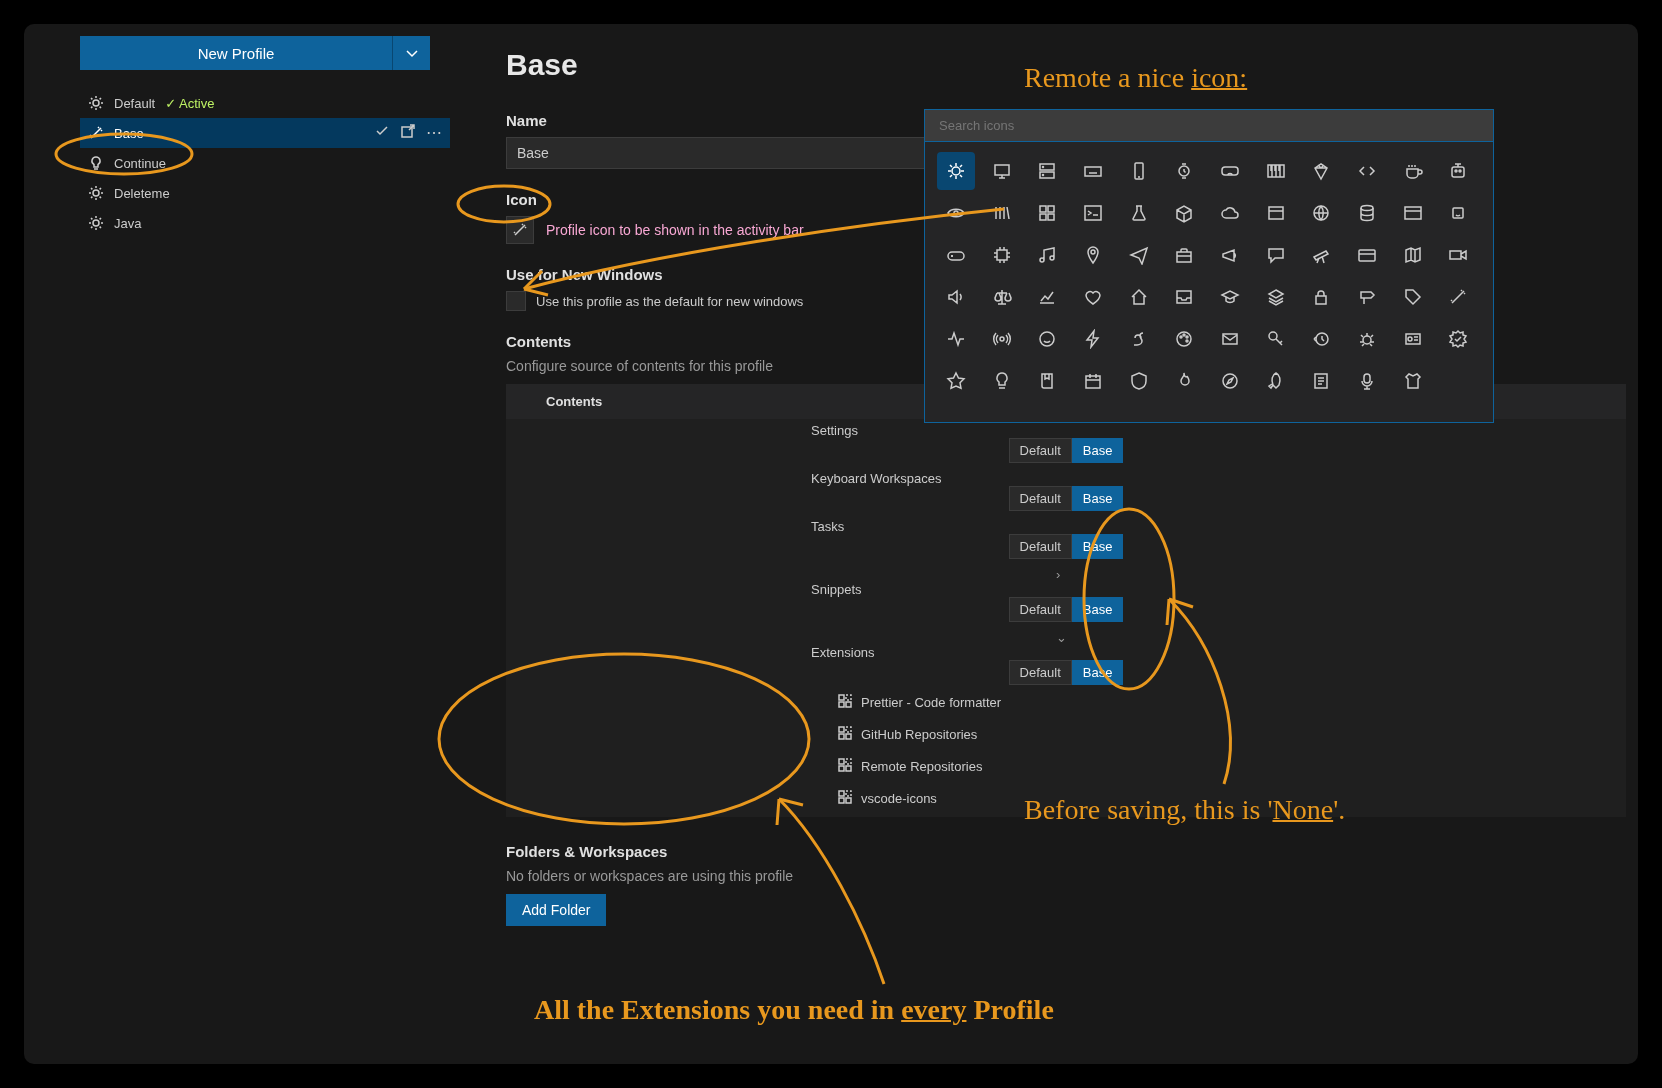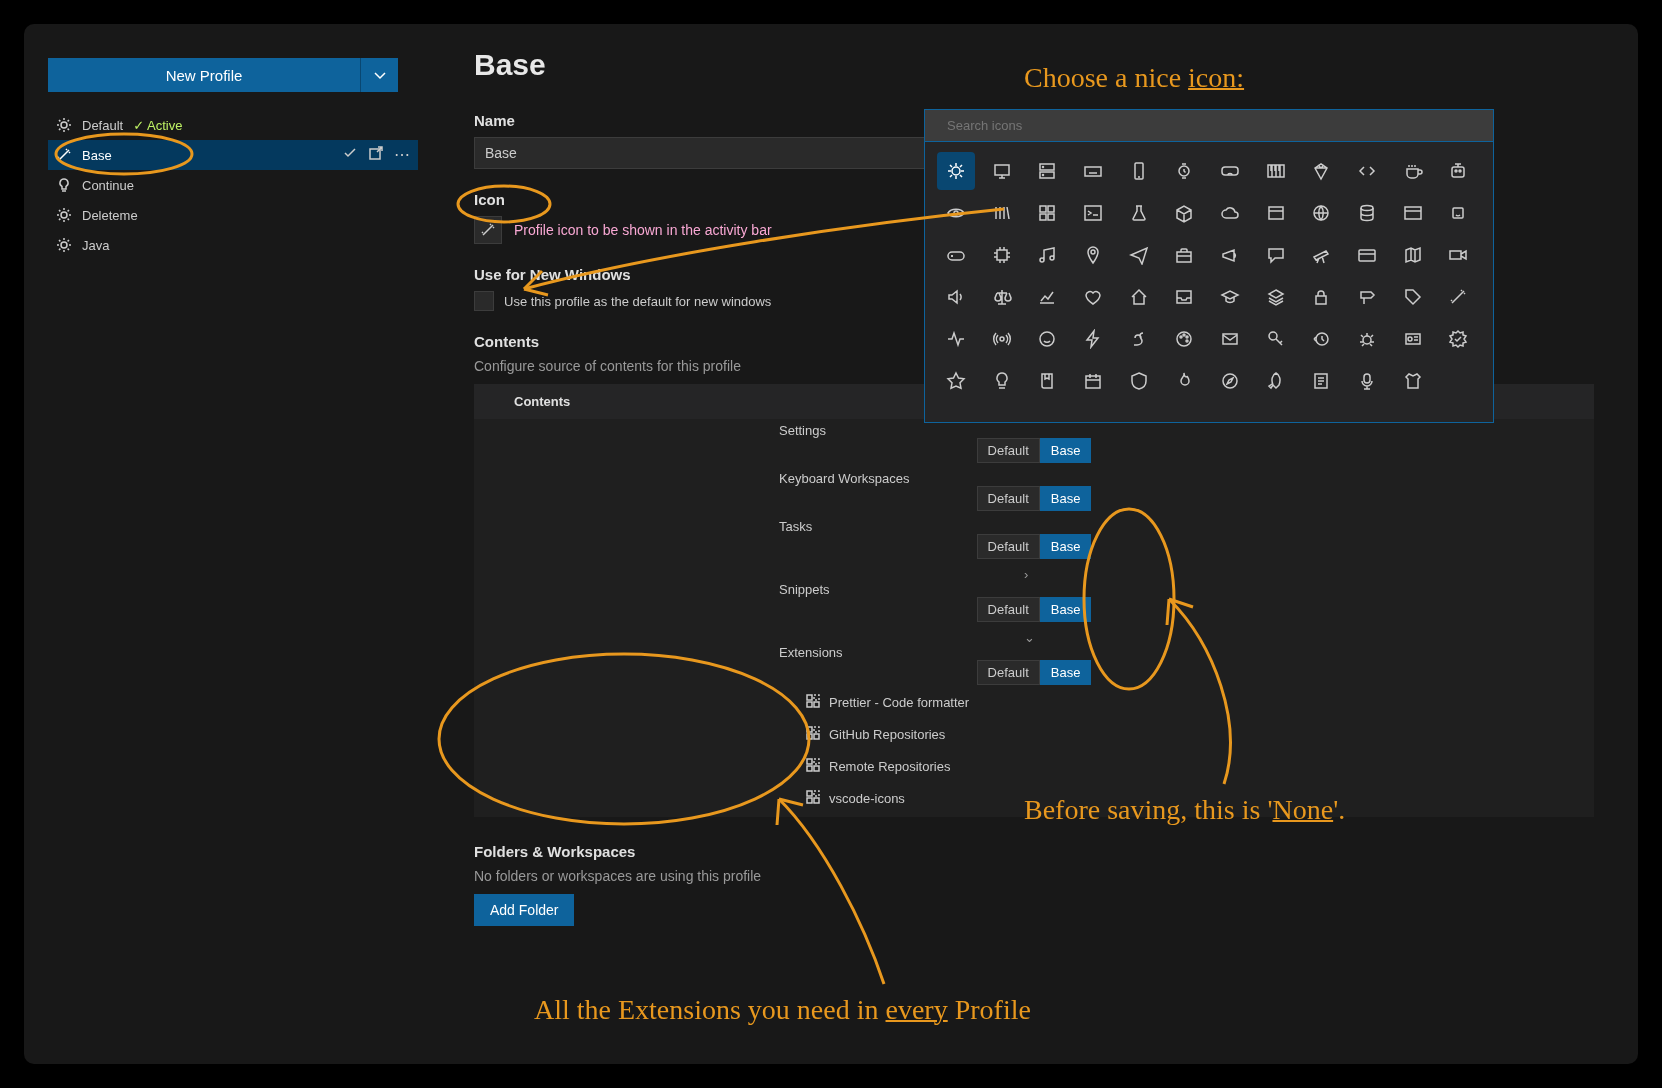--- a/index.html
+++ b/index.html
@@ -18,22 +18,23 @@
     margin: 24px;
     width: 1614px;
     height: 1040px;
     display: flex;
     position: relative;
     overflow: hidden;
   }
   
   .sidebar {
     width: 390px;
-    padding: 34px 0 0 24px;
+    padding: 12px 0 0 24px;
     flex-shrink: 0;
+    margin-left: 32px;
   }
   .new-profile-row {
     display: flex;
     margin-bottom: 18px;
     width: 350px;
   }
   .new-profile-btn {
     background: #0e639c;
     color: #fff;
     border: none;
@@ -126,21 +127,21 @@
   .icon-picker {
     position:absolute;
     top: 85px; left: 900px;
     width: 570px;
     background:#252526;
     border:1px solid #0e639c;
     z-index:20;
     padding: 0 0 12px 0;
   }
   .icon-search {
-    width:100%; height:32px; background:#3c3c3c; border:none; color:#ccc; padding:0 22px; font-size:13px;
+    width:100%; height:32px; background:#3c3c3c; border:none; color:#ccc; padding:0 14px; font-size:13px;
     border-bottom:1px solid #0e639c;
   }
   .icon-grid {
     display:grid; grid-template-columns: repeat(12, 1fr);
     gap:4px; padding:10px 12px;
   }
   .icon-cell {
     width:38px; height:38px; display:flex; align-items:center; justify-content:center;
     color:#ccc; cursor:pointer; border-radius:4px;
   }
@@ -747,26 +748,26 @@
         </div>
         <div class="icon-cell">
           <svg viewBox="0 0 20 20">
             <path d="M6 3l4 2 4-2 3 3-2 2v9H5V8L3 6z"></path>
           </svg>
         </div>
       </div>
   </div>
 
   <div class="anno" style="top:38px; left:1000px;">
-    <span>Choose a nice </span><u>icon:</u>
+    <span>Remote a nice </span><u>icon:</u>
   </div>
   <div class="anno" style="top:770px; left:1000px;">
     <span>Before saving, this is '</span><u>None</u><span>'.</span>
   </div>
-  <div class="anno" style="top:970px; left:510px;">
+  <div class="anno" style="top:970px; left:510px;font-weight:bold;">
     <span>All the Extensions you need in </span><u>every</u><span> Profile</span>
   </div>
 
   <svg class="anno-svg" style="top:100px;left:25px;width:160px;height:60px">
     <ellipse cx="75" cy="30" rx="68" ry="20"></ellipse>
   </svg>
   <svg class="anno-svg" style="top:155px;left:430px;width:120px;height:50px">
     <ellipse cx="50" cy="25" rx="46" ry="18"></ellipse>
   </svg>
   <svg class="anno-svg" style="top:620px;left:400px;width:400px;height:200px">

